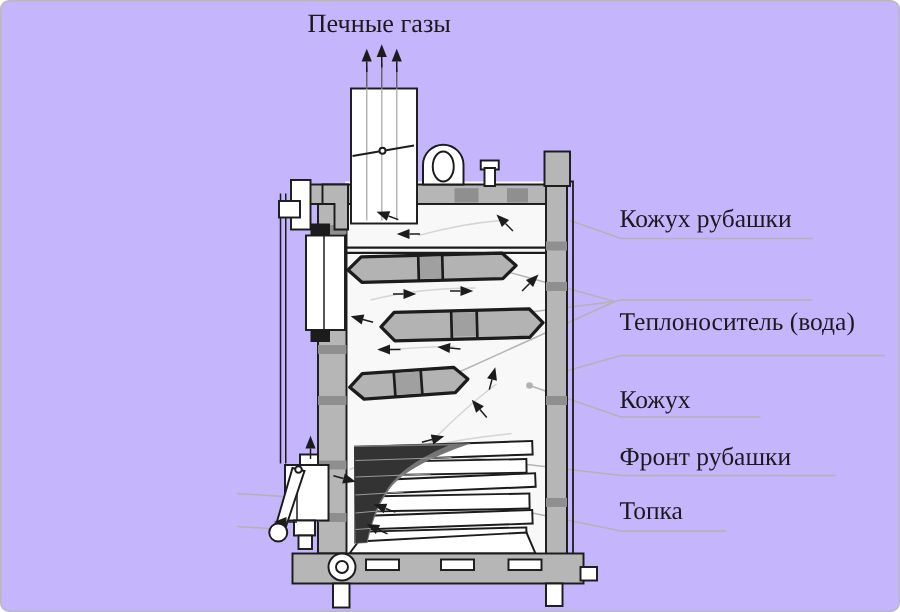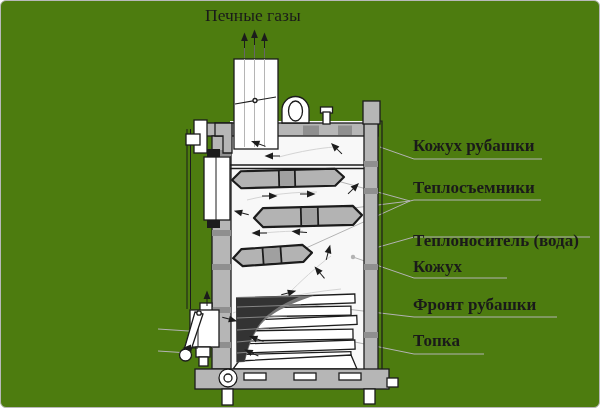--- a/index.html
+++ b/index.html
@@ -2,25 +2,25 @@
 <html style="--line: #1c1c1c; --wall: #b6b6b6; --wall-dark: #8f8f8f; --plate: #b3b3b3; --plate-mid: #a0a0a0; --interior: #f8f8f8; --front-dark: #333333; --front-mid: #757575; --leader: #b3b3b3; --flow: #d4d4d4; --text: #1a1a1a; --border: #b9b9b9;"><head>
 <meta charset="utf-8">
 <style>
   :root{
     --line:#1c1c1c; --wall:#b6b6b6; --wall-dark:#8f8f8f; --plate:#b3b3b3;
     --plate-mid:#a0a0a0; --interior:#f8f8f8; --front-dark:#333333; --front-mid:#757575;
     --leader:#b3b3b3; --flow:#d4d4d4; --text:#1a1a1a; --border:#b9b9b9;
   }
   html,body{margin:0;padding:0;background:#fff;}
   .frame{position:relative;width:598px;height:406px;border:1px solid var(--border);
-         border-radius:6px;background:#4d7c0f;overflow:hidden;
+         border-radius:6px;background:#c4b5fd;overflow:hidden;
          font-family:"Liberation Serif","DejaVu Serif",serif;}
   .frame svg{position:absolute;left:0;top:0;}
   .lbl{position:absolute;font-size:17px;color:var(--text);white-space:nowrap;line-height:1.1;}
-  .lbl-right{left:412px;font-weight:bold;}
+  .lbl-right{left:412px;}
   .lbl-left{left:2px;width:153px;text-align:right;}
   .lbl-top{left:204px;top:5px;font-size:17.5px;}
 
   .wall{fill:var(--wall);stroke:var(--line);stroke-width:1.3;}
   .wseg{fill:var(--wall-dark);}
   .wht{fill:#ffffff;stroke:var(--line);stroke-width:1.3;}
   .ln{stroke:var(--line);fill:none;}
   .interior{fill:var(--interior);}
   .plate{fill:var(--plate);stroke:var(--line);stroke-width:2.2;stroke-linejoin:round;}
   .pmid{fill:var(--plate-mid);}
@@ -206,20 +206,19 @@
       <use href="#arr" transform="translate(256,338) rotate(200)"></use>
       <use href="#arr" transform="translate(251,352) rotate(205)"></use>
       <use href="#arr" transform="translate(206,298) rotate(-90)"></use>
       <use href="#arr" transform="translate(190,347) rotate(180)"></use>
     </g>
   </svg>
 
   <div class="lbl lbl-top">Печные газы</div>
 
   <div class="lbl lbl-right" style="top:136px">Кожух рубашки</div>
-  <div class="lbl lbl-right" style="top:178px">Теплосъемники</div>
-  <div class="lbl lbl-right" style="top:231px">Теплоноситель (вода)</div>
+  <div class="lbl lbl-right" style="top:205px">Теплоноситель (вода)</div>
   <div class="lbl lbl-right" style="top:257px">Кожух</div>
   <div class="lbl lbl-right" style="top:295px">Фронт рубашки</div>
   <div class="lbl lbl-right" style="top:331px">Топка</div>
 
 
 </div>
 
 </body></html>

